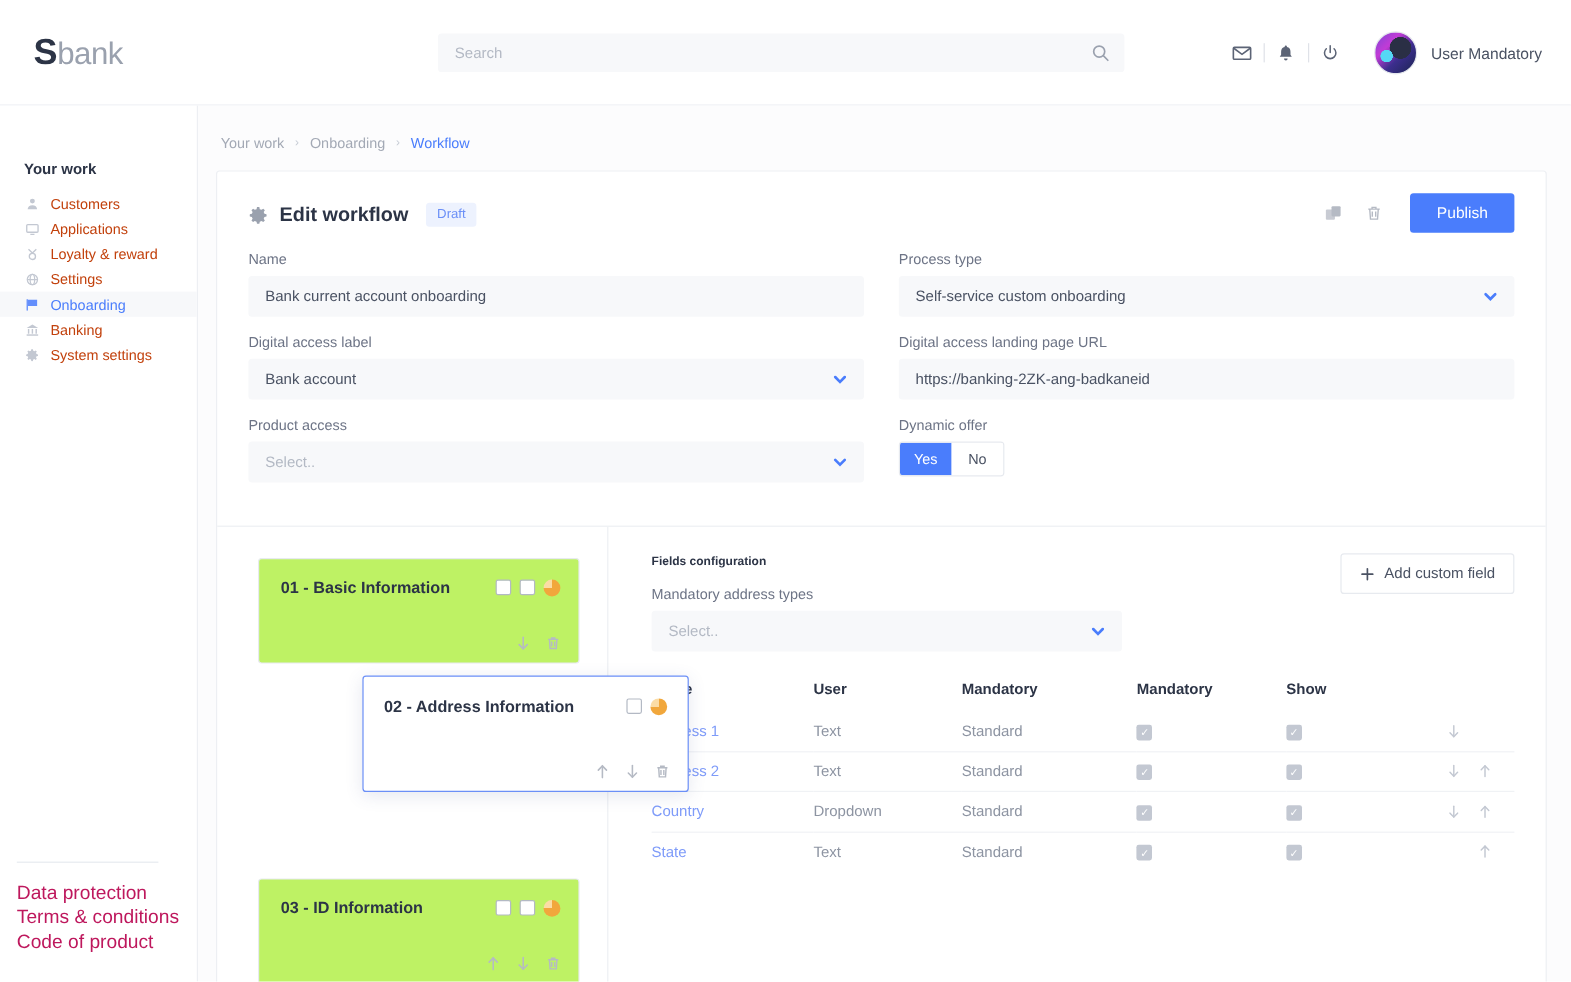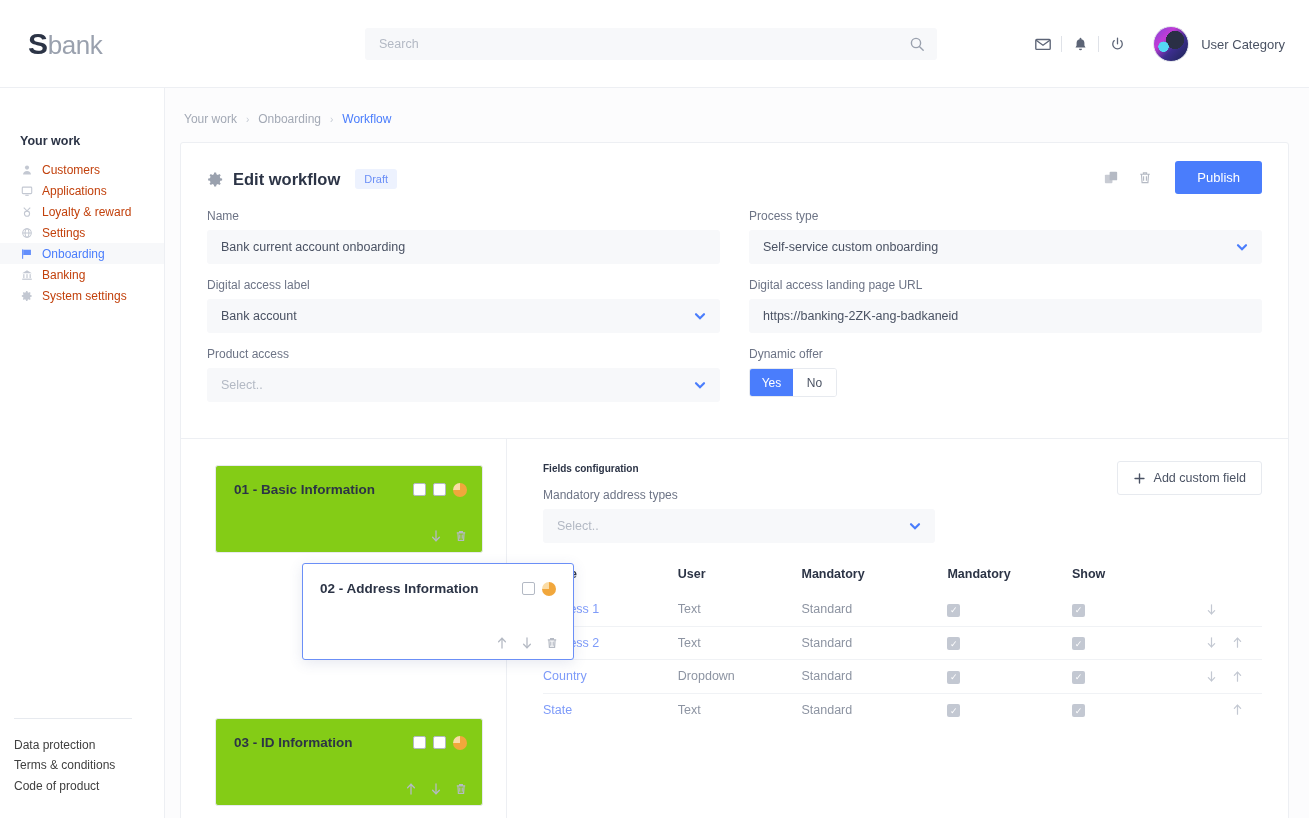--- a/index.html
+++ b/index.html
@@ -77,21 +77,21 @@
     font-size: 12px; color: #c2410c; cursor: pointer;
   }
   .side-item .si { width: 13px; height: 13px; display:flex; align-items:center; justify-content:center; color:#c3c8d2; }
   .side-item.active { color: #4a7dfc; background: #f7f8fa; }
   .side-item.active .si { color: #4a7dfc; }
   .side-bottom {
     position: absolute; bottom: 22px; left: 0; width: 100%;
     padding-left: 14px;
   }
   .side-bottom .divline { width: 118px; height: 1px; background: #e7eaef; margin-bottom: 16px; }
-  .side-link { font-size: 12px; color: #404040; line-height: 20.5px; cursor: pointer; }
+  .side-link { font-size: 16px; color: #be185d; line-height: 20.5px; cursor: pointer; }
 
   
   .main { flex: 1; background: #fcfcfd; padding: 24px 20px 0 15px; position: relative; }
   .breadcrumb { display: flex; align-items: center; gap: 9px; font-size: 12px; margin-bottom: 16px; padding-left: 4px; }
   .bc-item { color: #a3a9b5; }
   .bc-item.cur { color: #4a7dfc; }
   .bc-sep { color: #c6cbd4; font-size: 10px; }
 
   .card {
     background: #fff; border: 1px solid #edeff3; border-radius: 3px;
@@ -132,23 +132,23 @@
   .toggle div { flex: 1; display: flex; align-items: center; justify-content: center; font-size: 12px; cursor: pointer; }
   .toggle .on { background: #4a7dfc; color: #fff; }
   .toggle .off { background: #fff; color: #4a5263; }
 
   
   .split { display: flex; border-top: 1px solid #edeff3; margin-top: 22px; min-height: 380px; }
   .steps-pane { width: 326px; flex: 0 0 326px; border-right: 1px solid #edeff3; padding: 26px 0 20px 34px; }
   .fields-pane { flex: 1; padding: 24px 26px 20px 36px; position: relative; }
 
   .step-card {
-    width: 268px; height: 88px; background: #84cc16;
+    width: 268px; height: 88px; background: #bef264;
     border: 1px solid #e7eaef; border-radius: 3px;
-    margin-bottom: 25px; padding: 16px 15px 10px 18px;
+    margin-bottom: 39px; padding: 16px 15px 10px 18px;
     position: relative;
   }
   .step-title { font-size: 13.5px; font-weight: bold; color: #2c3446; }
   .step-top { display: flex; align-items: center; justify-content: space-between; }
   .step-marks { display: flex; align-items: center; gap: 7px; }
   .cbox { width: 13px; height: 13px; border: 1.5px solid #b3b9c4; border-radius: 2px; background: #fff; cursor: pointer; }
   .pie {
     width: 14px; height: 14px; border-radius: 50%;
     background: conic-gradient(from 0deg, #f1a73c 0deg 270deg, #fbdca5 270deg 360deg);
     cursor: pointer;
@@ -234,21 +234,21 @@
       </svg>
     </span>
     <span class="vsep"></span>
     <span class="ticon">
       <svg viewBox="0 0 20 20" width="17" height="17" fill="none" stroke="currentColor" stroke-width="1.5">
         <path d="M6.2 5.4a5.6 5.6 0 1 0 7.6 0" stroke-linecap="round"></path>
           <line x1="10" y1="2.4" x2="10" y2="9.2" stroke-linecap="round"></line>
       </svg>
     </span>
     <div class="avatar"></div>
-    <span class="usersettings">User Category</span>
+    <span class="usersettings">User Mandatory</span>
   </div>
 </div>
 
 <div class="body-wrap">
 
   <div class="sidebar">
     <div class="side-head">Your work</div>
 
     <div class="side-item">
       <span class="si">

